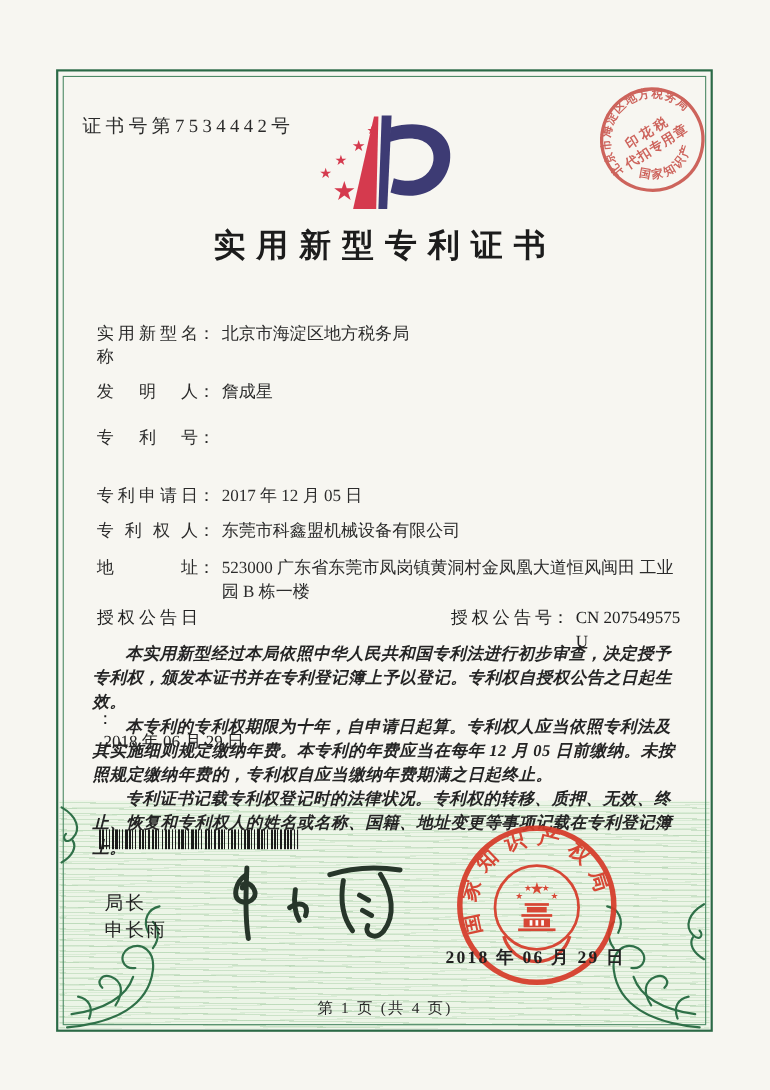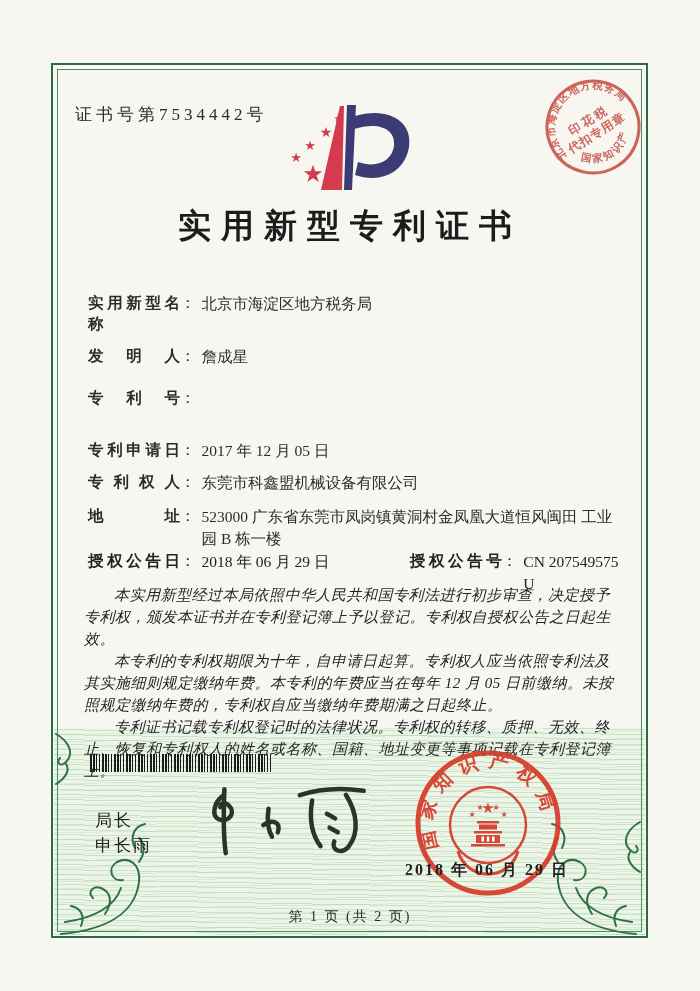--- a/index.html
+++ b/index.html
@@ -28,34 +28,34 @@
     background-image:
       repeating-linear-gradient(1deg,rgba(140,190,140,.35) 0 1px,rgba(255,255,255,0) 1px 5px),
       repeating-linear-gradient(-1deg,rgba(150,200,150,.22) 0 1px,rgba(255,255,255,0) 1px 7px);
   }
   .abs{position:absolute;}
   .cert-no{
     left:75px;top:103px;font-size:17px;letter-spacing:4px;color:#2a2a2a;
   }
   .title{
     left:0;top:204px;width:700px;text-align:center;
-    font-size:33px;font-weight:bold;letter-spacing:10px;color:#1c1c1c;
+    font-size:29px;font-weight:bold;letter-spacing:10px;color:#1c1c1c;
   }
   
   .field-row{left:88px;font-size:15.5px;color:#2c2c2c;width:540px;display:flex;}
-  .lbl{display:inline-block;width:92px;text-align:justify;text-align-last:justify;flex:0 0 92px;font-weight:bold;}
+  .lbl{display:inline-block;width:92px;text-align:justify;text-align-last:justify;flex:0 0 92px;}
   .colon{flex:0 0 auto;}
   .val{margin-left:6px;max-width:420px;line-height:22px;}
   .grant-row{left:88px;top:551px;width:540px;font-size:15.5px;display:flex;}
-  .grant-left{display:flex;width:330px;}
+  .grant-left{display:flex;width:330px;flex-direction:column;}
   .grant-right{display:flex;}
   
   .paras{
     left:84px;top:584px;width:532px;font-size:15px;line-height:22px;
-    font-style:italic;color:#242424;letter-spacing:.5px;
+    font-style:italic;color:#242424;letter-spacing:.5px;font-weight:bold;
   }
   .paras p{margin:0;text-indent:2em;}
   
   .barcode{
     left:90px;top:754px;width:181px;height:18px;
     background:repeating-linear-gradient(90deg,
       #1b1b1b 0 2px,transparent 2px 3px,
       #1b1b1b 3px 5px,transparent 5px 6px,
       #1b1b1b 6px 7px,transparent 7px 9px,
       #1b1b1b 9px 10px,transparent 10px 12px);
@@ -250,15 +250,15 @@
         <rect x="-1.2" y="13.5" width="2.5" height="5" fill="#fff"></rect>
         <rect x="4" y="13.5" width="2.5" height="5" fill="#fff"></rect>
         <rect x="-17" y="21" width="34" height="2.5"></rect>
         <path d="M -30,28 A 31 31 0 0 0 30,28" fill="none" stroke="#d63a28" stroke-width="3"></path>
       </g>
     </g>
   </svg>
 
   <div class="abs seal-date">2018 年 06 月 29 日</div>
 
-  <div class="abs footer">第 1 页 (共 2 页)</div>
+  <div class="abs footer">第 1 页 (共 4 页)</div>
 
 </div>
 
 </body></html>

